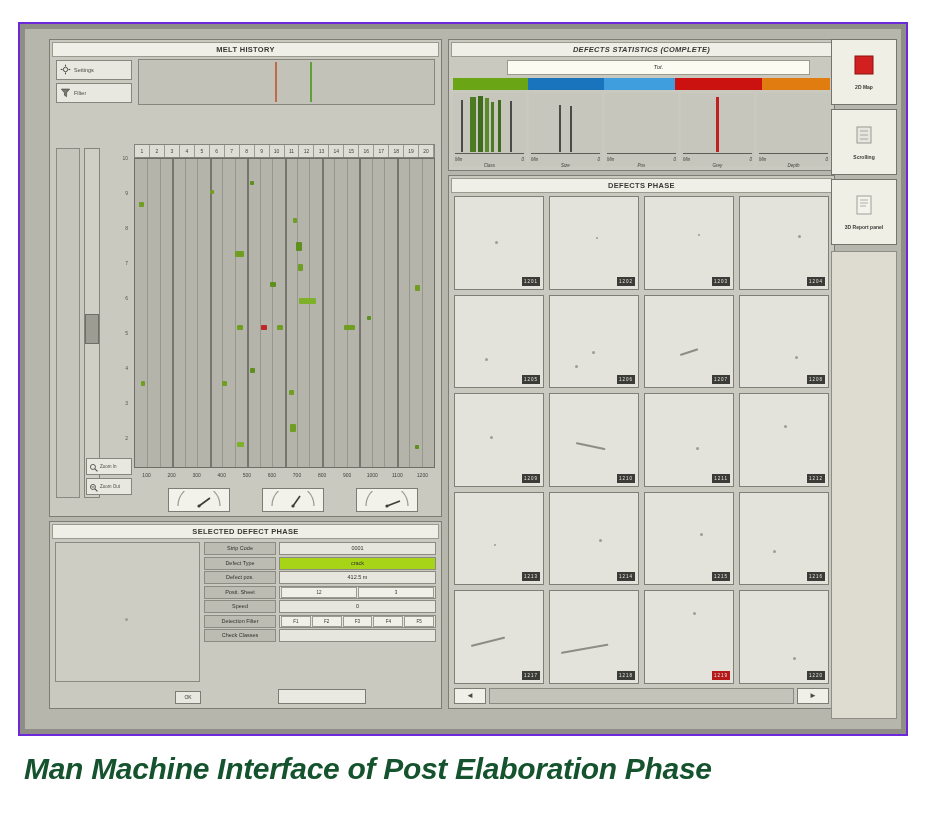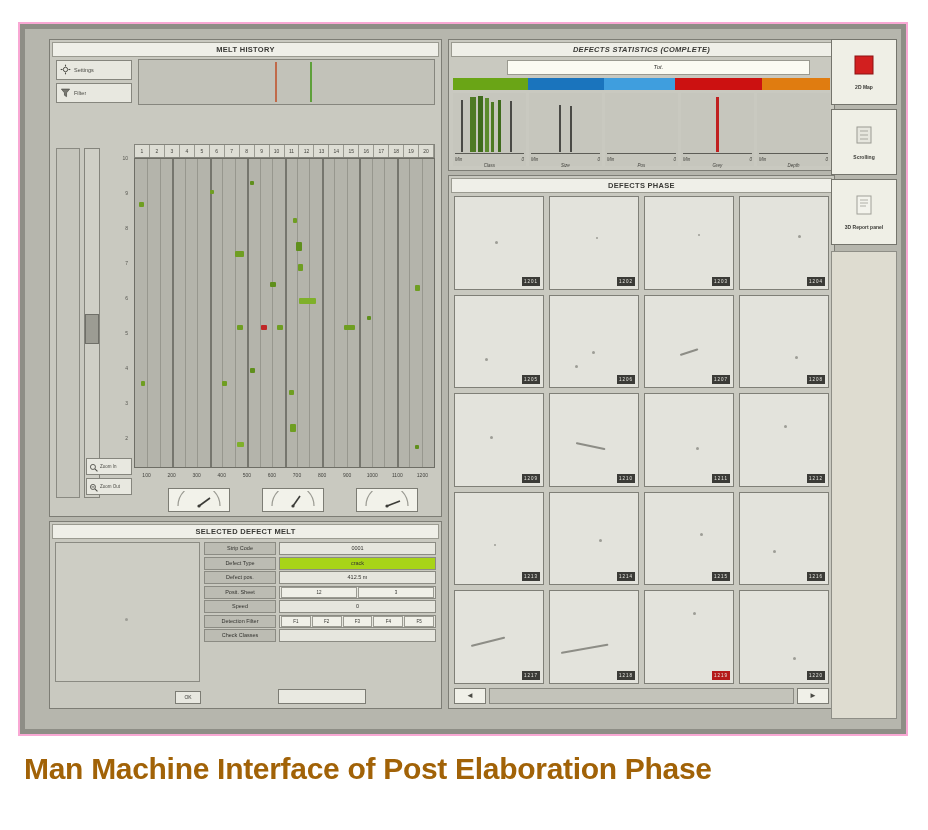--- a/index.html
+++ b/index.html
@@ -2,21 +2,21 @@
 <html><head>
 <meta charset="utf-8">
 <style>
   html,body{margin:0;padding:0;background:#ffffff;}
   body{width:928px;height:830px;font-family:"Liberation Sans",sans-serif;overflow:hidden;}
 
   .page{position:relative;width:928px;height:830px;}
 
   
   .shot{position:absolute;left:18px;top:22px;width:890px;height:714px;
-        background:#8e8e86;border:2px solid #f9a8d4;box-sizing:border-box;padding:5px;}
+        background:#8e8e86;border:2px solid #6d28d9;box-sizing:border-box;padding:5px;}
   .shot-inner{position:relative;width:100%;height:100%;background:#b6b6ad;}
 
   
   .panel{position:absolute;background:#c9c9c0;border:1px solid #7d7d75;box-sizing:border-box;}
   .titlebar{height:13px;line-height:13px;margin:2px;background:#efefe8;
             border:1px solid #9a9a90;font-size:7.5px;font-weight:bold;color:#3a3a36;
             text-align:center;letter-spacing:.3px;overflow:hidden;white-space:nowrap;}
 
   
   #melt{left:24px;top:10px;width:393px;height:478px;}
@@ -115,21 +115,21 @@
   
   #tabs{position:absolute;right:4px;top:10px;width:66px;}
   .tab{height:66px;margin-bottom:4px;background:#efefe6;border:1px solid #74746c;
        box-sizing:border-box;display:flex;flex-direction:column;align-items:center;justify-content:center;gap:4px;}
   .tab .tlbl{font-size:5px;color:#3a3a36;font-weight:bold;text-align:center;white-space:nowrap;}
   #tabFill{position:absolute;right:4px;top:222px;width:66px;bottom:10px;background:#dedcd0;border:1px solid #8e8e86;box-sizing:border-box;}
 
   
   #caption{position:absolute;left:24px;top:752px;width:880px;
            font-family:"Liberation Sans",sans-serif;font-weight:bold;font-size:30px;
-           color:#a16207;letter-spacing:-.3px;white-space:nowrap;}
+           color:#14532d;letter-spacing:-.3px;white-space:nowrap;font-style:italic;}
 </style>
 </head>
 <body>
 
 <div class="page">
 
   <div class="shot">
   <div class="shot-inner">
 
     <div class="panel" id="melt">
@@ -305,21 +305,21 @@
       <div class="gauge" style="left:306px">
         <svg width="54" height="18" viewBox="0 0 54 18">
               <path d="M6 15 A21 21 0 0 1 48 15" fill="none" stroke="#9a9a92" stroke-width="1.2"></path>
               <line x1="27" y1="15" x2="40" y2="10" stroke="#3c3c38" stroke-width="1.6"></line>
               <circle cx="27" cy="15" r="1.6" fill="#3c3c38"></circle>
             </svg>
       </div>
     </div>
 
     <div class="panel" id="seldata">
-      <div class="titlebar">SELECTED DEFECT MELT</div>
+      <div class="titlebar">SELECTED DEFECT PHASE</div>
       <div id="selimg">
         <div class="speck" style="left:48%;top:54%;width:3px;height:3px;background:#9d9d96"></div>
       </div>
       <div id="seltable">
             <div class="drow">
               <div class="dlabel">Strip Code</div>
               <div class="dval">0001</div>
             </div>
             <div class="drow">
               <div class="dlabel">Defect Type</div>

